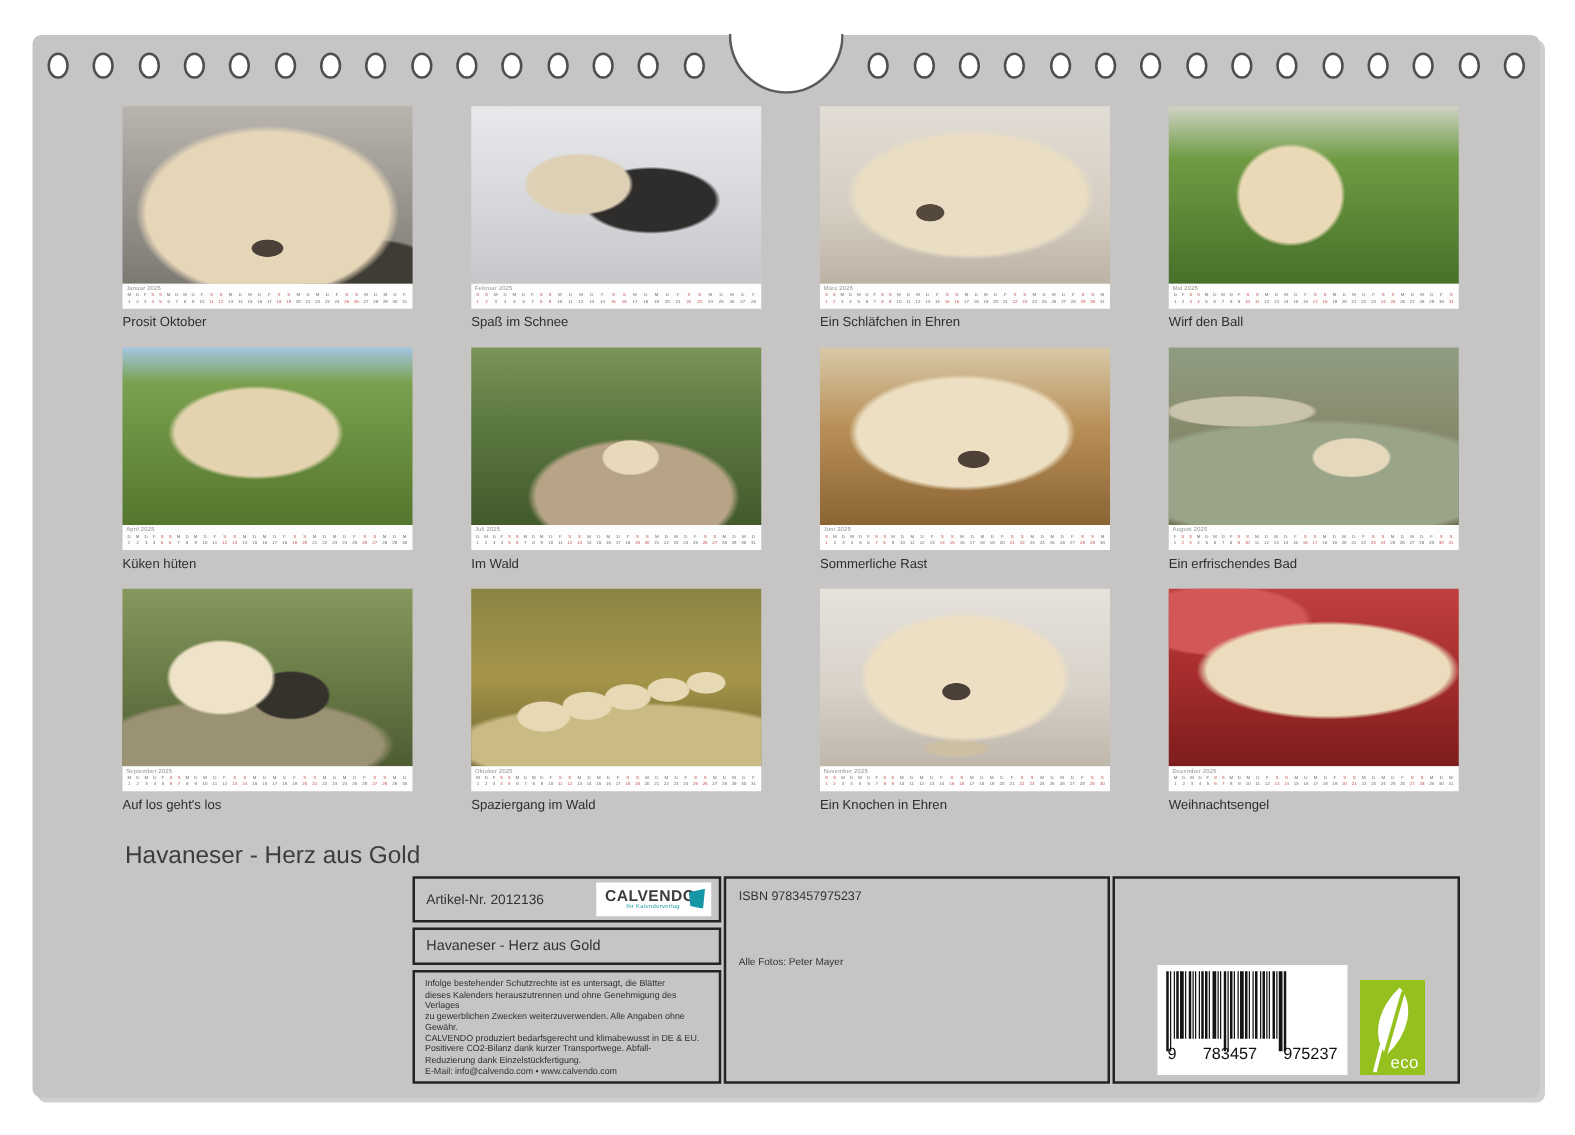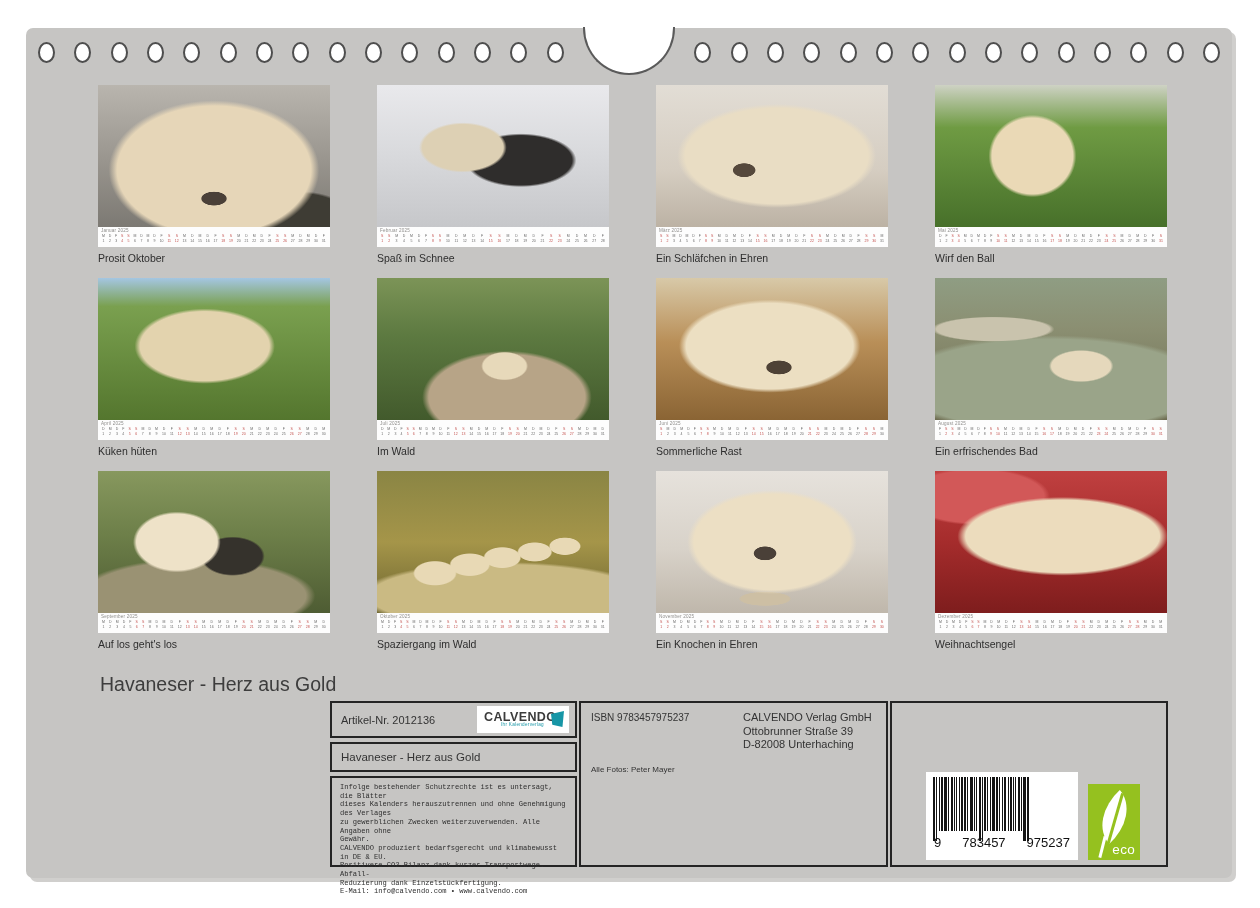--- a/index.html
+++ b/index.html
@@ -71,21 +71,21 @@
     width:92px;height:27px;background:#ffffff;position:relative;
     display:flex;align-items:center;justify-content:flex-start;padding-left:7px;box-sizing:border-box;
   }
   .logo-word{font-size:12.5px;font-weight:bold;color:#3c3c3c;letter-spacing:.4px;line-height:12px;margin-top:-5px;}
   .logo-tag{position:absolute;left:24px;top:16px;font-size:4.6px;color:#1796a6;letter-spacing:.3px;}
   .logo-flag{
     position:absolute;right:5px;top:5px;width:13px;height:16px;background:#1796a6;
     clip-path:polygon(0 18%,100% 0,88% 100%,10% 86%);
   }
   .box-prodtitle{left:0;top:41px;width:247px;height:30px;display:flex;align-items:center;padding:0 9px;font-size:11.5px;color:#333;}
-  .box-legal{left:0;top:75px;width:247px;height:91px;padding:5px 8px;font-size:7.1px;line-height:8.7px;color:#2f2f2f;white-space:pre-line;font-family:Liberation Mono, monospace;}
+  .box-legal{left:0;top:75px;width:247px;height:91px;padding:5px 8px;font-size:7.1px;line-height:8.7px;color:#2f2f2f;white-space:pre-line;}
   .box-middle{left:249px;top:0;width:309px;height:166px;padding:9px 10px;}
   .isbn{font-size:10px;color:#333;}
   .credit{position:absolute;left:10px;top:62px;font-size:8px;color:#333;}
   .publisher{position:absolute;left:162px;top:8px;font-size:11px;line-height:13.5px;color:#333;white-space:pre-line;}
   .box-right{left:560px;top:0;width:278px;height:166px;}
   .barcode{
     position:absolute;left:34px;bottom:5px;width:152px;height:88px;background:#ffffff;
     box-sizing:border-box;padding:5px 7px 0 7px;
   }
   .bars{position:relative;height:62px;display:flex;align-items:flex-start;}
@@ -1748,23 +1748,20 @@
 zu gewerblichen Zwecken weiterzuverwenden. Alle Angaben ohne
 Gewähr.
 CALVENDO produziert bedarfsgerecht und klimabewusst in DE &amp; EU.
 Positivere CO2-Bilanz dank kurzer Transportwege. Abfall-
 Reduzierung dank Einzelstückfertigung.
 E-Mail: info@calvendo.com • www.calvendo.com</div>
 
     <div class="ibox box-middle">
       <div class="isbn">ISBN 9783457975237</div>
       <div class="credit">Alle Fotos: Peter Mayer</div>
-      <div class="publisher">CALVENDO Verlag GmbH
-Ottobrunner Straße 39
-D-82008 Unterhaching</div>
     </div>
 
     <div class="ibox box-right">
       <div class="barcode">
         <div class="bars" id="bars">
             <div class="bar guard" style="width: 2px;"></div>
             <div class="gap" style="width: 1px;"></div>
             <div class="bar guard" style="width: 1px;"></div>
             <div class="gap" style="width: 2px;"></div>
             <div class="bar" style="width: 1px;"></div>

